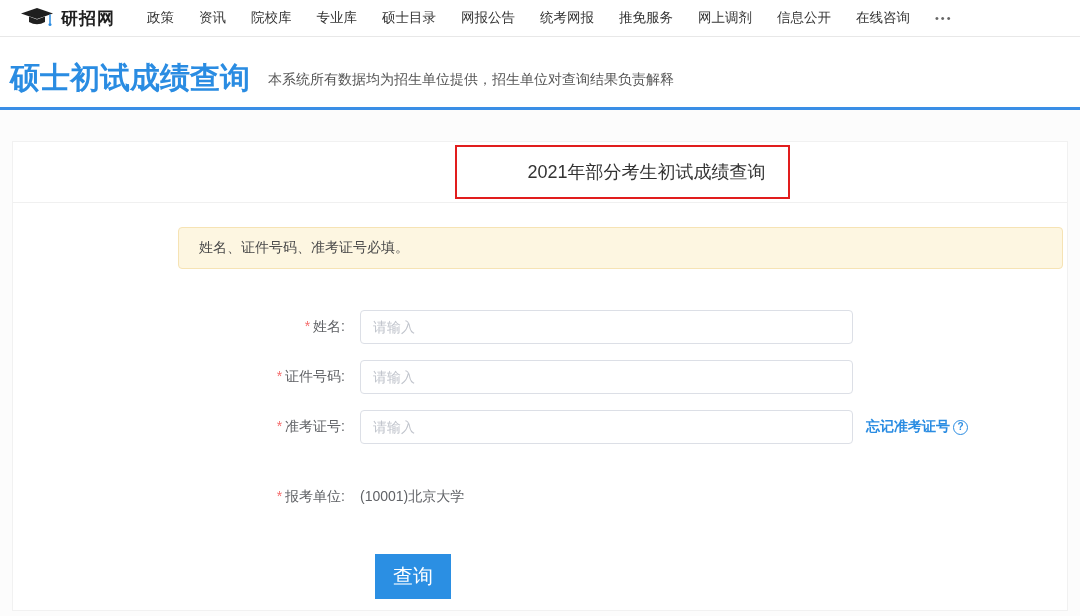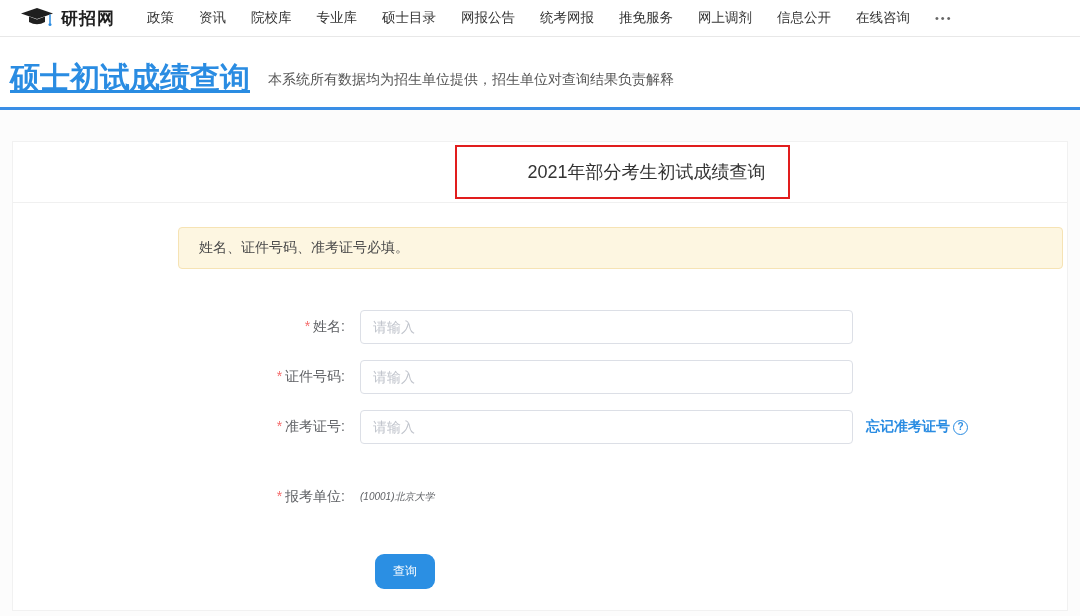--- a/index.html
+++ b/index.html
@@ -21,21 +21,21 @@
   .nav-item { font-size: 13.5px; color: #333; cursor: pointer; white-space: nowrap; }
   .nav-more { font-size: 11px; color: #666; letter-spacing: 2px; cursor: pointer; }
 
   
   .page-header {
     display: flex; align-items: flex-end;
     padding: 26px 10px 14px 10px;
     border-bottom: 3px solid #3a8ee6;
     background: #ffffff;
   }
-  .page-title { font-size: 30px; font-weight: bold; color: #2a8ce2; line-height: 1; text-decoration: underline; }
+  .page-title { font-size: 30px; font-weight: bold; color: #2a8ce2; line-height: 1; }
   .page-subtitle { font-size: 14px; color: #555; margin-left: 18px; padding-bottom: 4px; font-family: Liberation Serif, serif; }
 
   
   .main-area { background: #fcfcfc; height: 100%; padding-top: 31px; }
   .panel {
     margin: 0 12px; background: #ffffff;
     border: 1px solid #f1f1f1; min-height: 470px;
   }
   .panel-header {
     height: 61px; border-bottom: 1px solid #f0f0f0;
@@ -78,27 +78,27 @@
   .forgot-link {
     margin-left: 13px; font-size: 14px; color: #2a8ce2;
     text-decoration: none; display: inline-flex; align-items: center; gap: 2px;
     white-space: nowrap; cursor: pointer; font-weight: bold;
   }
   .help-circle {
     width: 15px; height: 15px; border: 1px solid #2a8ce2; border-radius: 50%;
     display: inline-flex; align-items: center; justify-content: center;
     font-size: 10px; line-height: 1; margin-left: 1px;
   }
-  .static-value { font-size: 10px; color: #606266; font-style: italic; }
+  .static-value { font-size: 14px; color: #606266; }
 
   .btn-row { margin-top: 40px; }
   .query-btn {
     margin-left: 197px;
-    background: #2b8fe3; color: #ffffff; border: none; border-radius: 9px;
-    font-size: 12px; padding: 9px 18px; cursor: pointer;
+    background: #2b8fe3; color: #ffffff; border: none; border-radius: 0;
+    font-size: 20px; padding: 9px 18px; cursor: pointer;
     font-family: "Liberation Sans", "DejaVu Sans", sans-serif;
   }
 </style>
 </head>
 <body>
 
 <div class="navbar">
   <div class="logo">
     <span style="display:inline-flex;">
       <svg width="34" height="22" viewBox="0 0 68 44">

